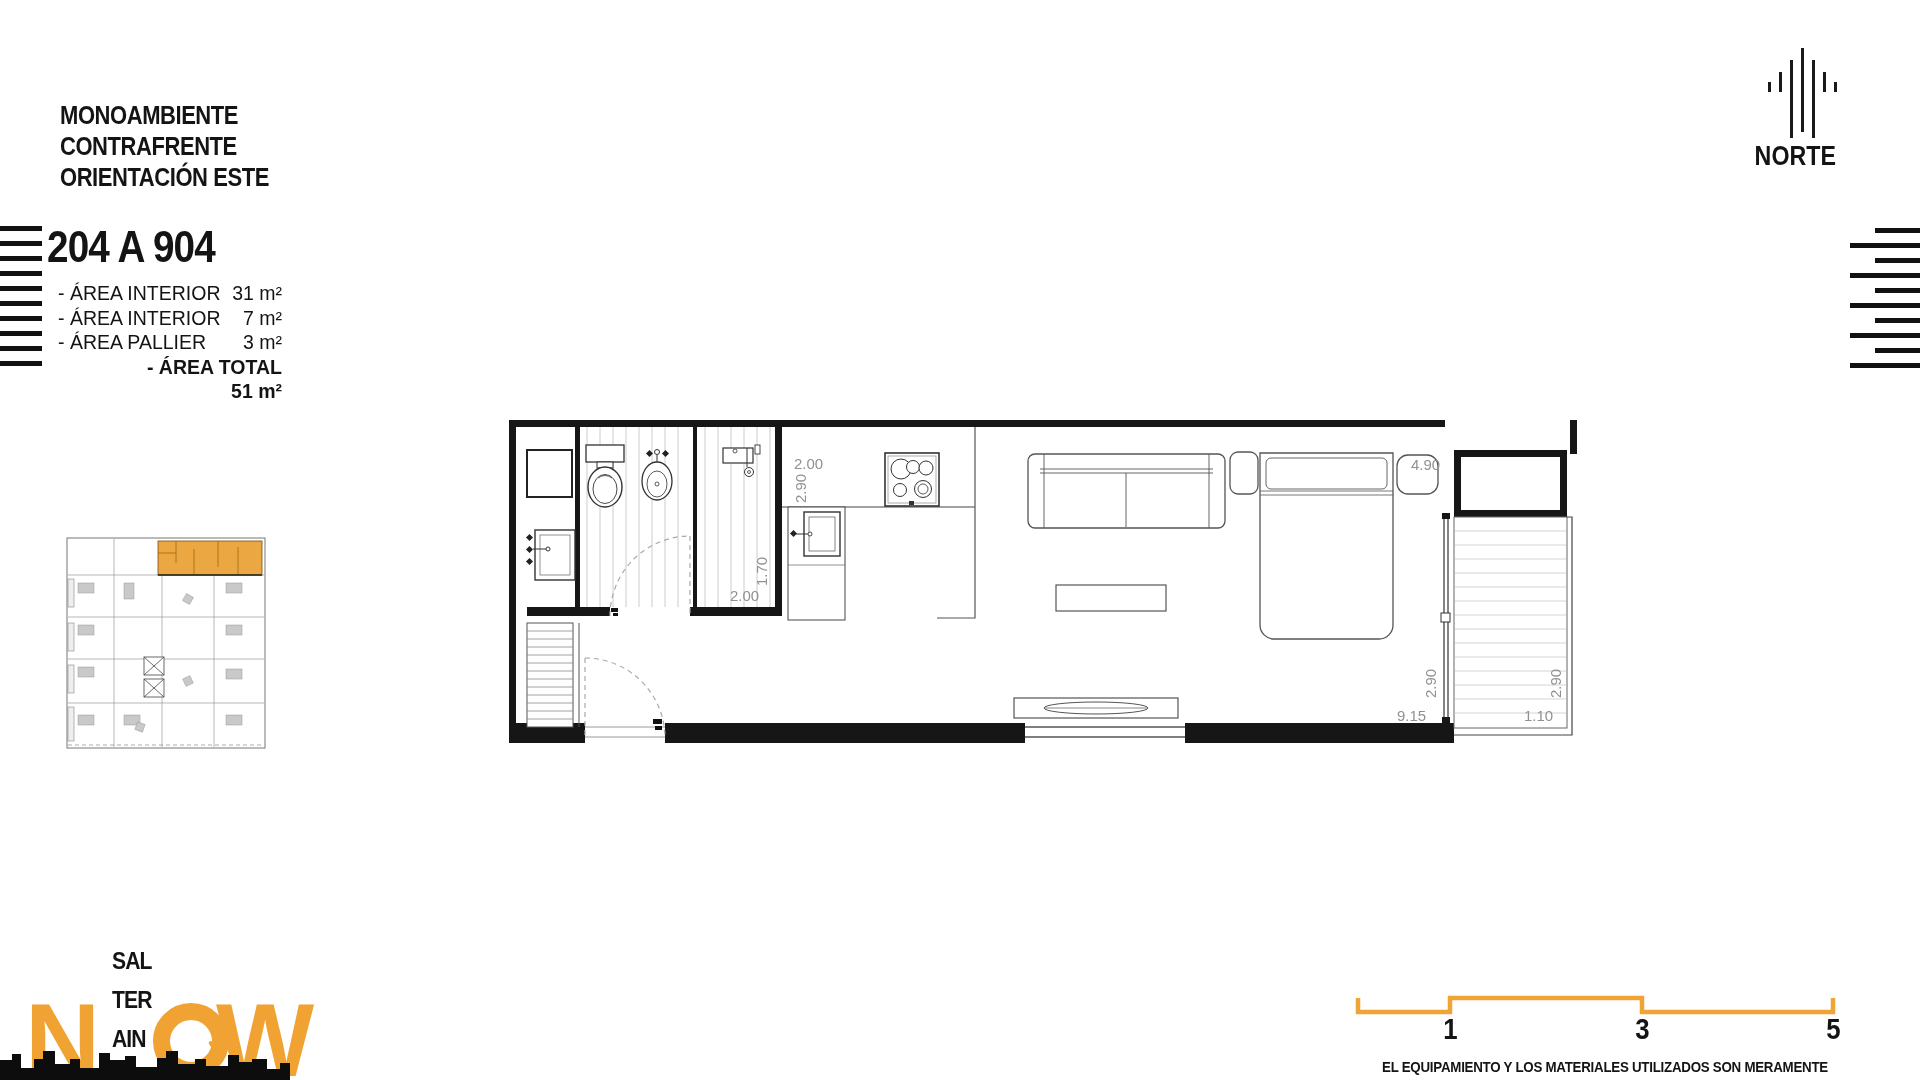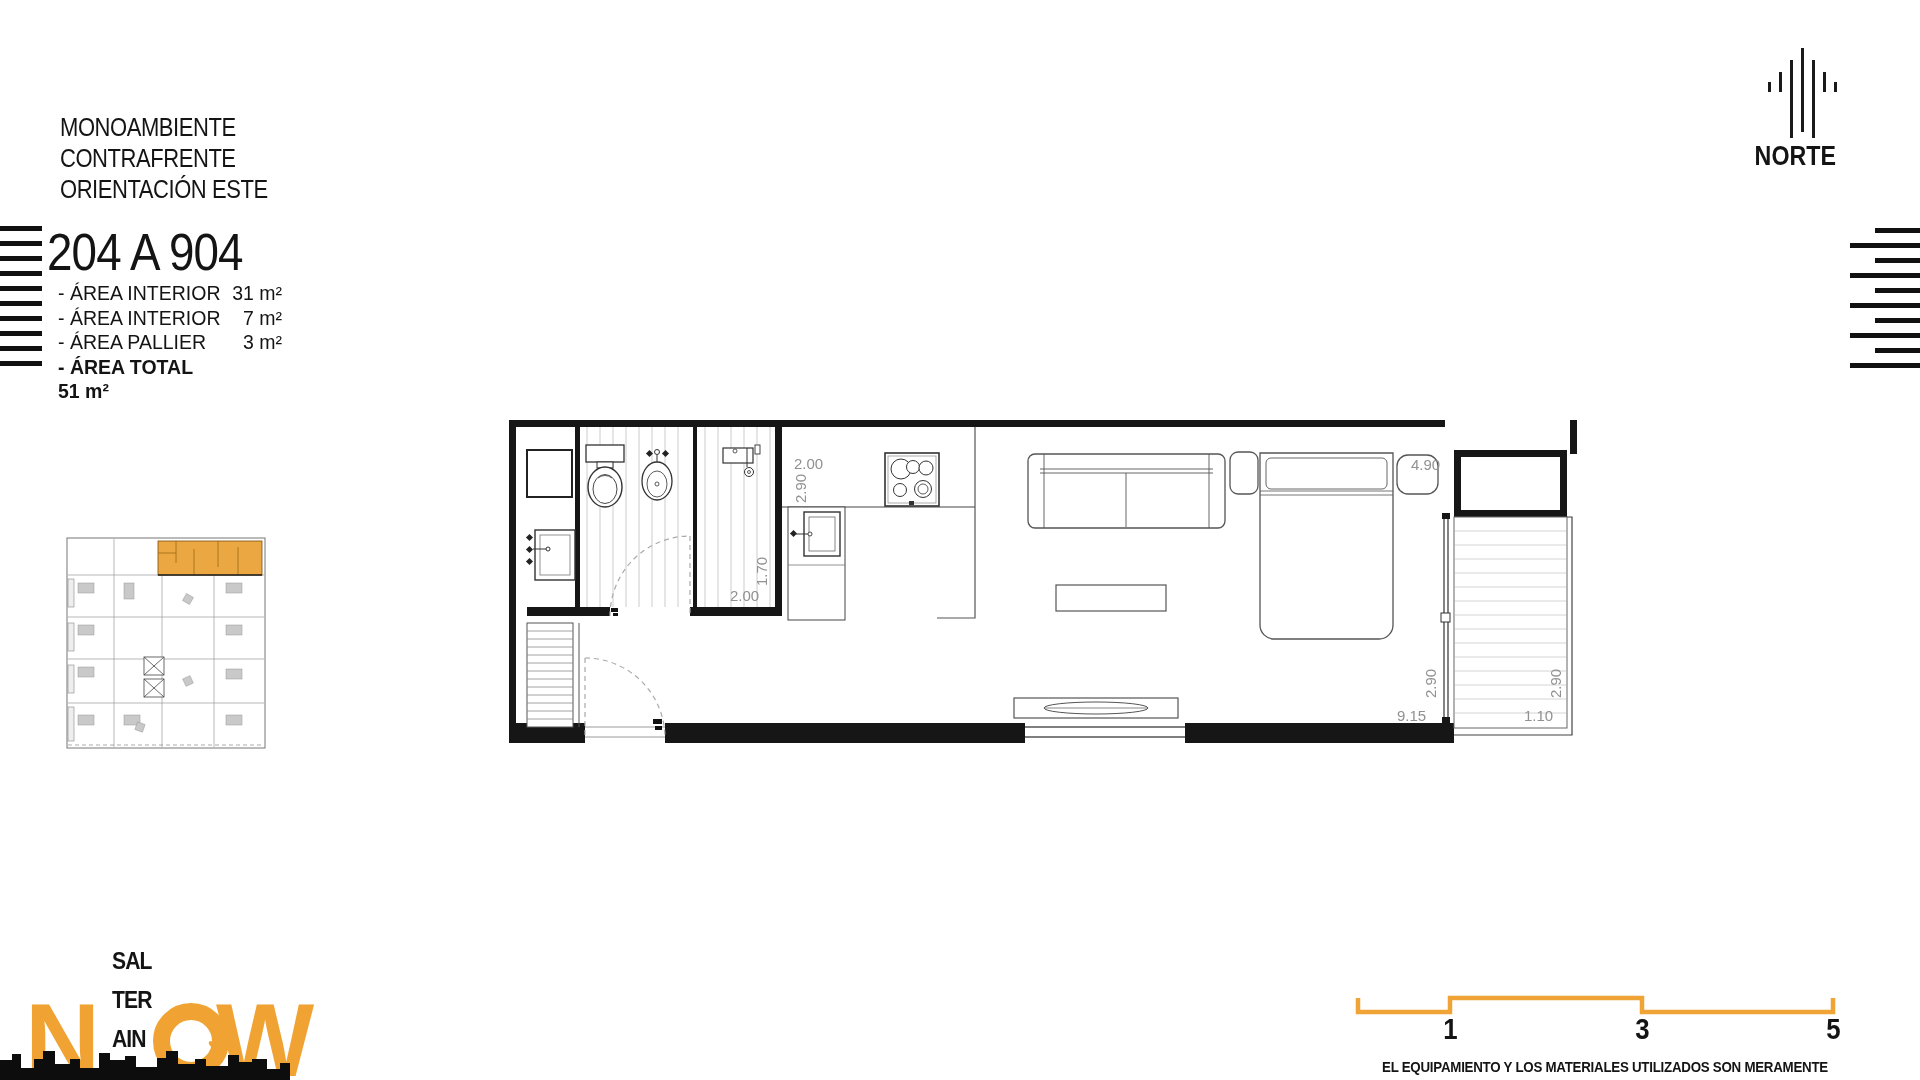--- a/index.html
+++ b/index.html
@@ -3,24 +3,24 @@
 <meta charset="utf-8">
 <style>
   html,body{margin:0;padding:0;background:#ffffff;}
   #canvas{position:relative;width:1920px;height:1080px;background:#ffffff;overflow:hidden;
           font-family:"Liberation Sans",sans-serif;color:#141414;}
   .abs{position:absolute;}
   .cx{display:inline-block;transform:scaleX(.88);transform-origin:0 50%;}
   .cxc{display:inline-block;transform:scaleX(.86);transform-origin:50% 50%;}
 
   
-  #type-block{left:60px;top:112px;font-size:25px;font-weight:400;line-height:31px;letter-spacing:-.5px;}
-  #unit-title{left:47px;top:222px;font-size:52px;font-weight:400;letter-spacing:-1px;}
+  #type-block{left:60px;top:100px;font-size:25px;font-weight:700;line-height:31px;letter-spacing:-.5px;}
+  #unit-title{left:47px;top:222px;font-size:44px;font-weight:700;letter-spacing:-1px;}
   #area-list{left:58px;top:281px;width:224px;font-size:19.5px;line-height:24.6px;}
-  .area-row{display:flex;justify-content:space-between;}
+  .area-row{display:flex;justify-content:space-between;text-align:right;}
   .area-row.total{font-weight:800;flex-direction:column;}
 
   
   .hbar{position:absolute;height:5px;background:#111;}
   
   .nbar{position:absolute;width:3px;background:#1a1a1a;}
   #norte-label{left:1748px;top:141px;width:108px;font-size:27px;font-weight:800;}
 
   
   #logo-sal{left:112px;top:941px;font-size:24px;font-weight:800;line-height:39px;letter-spacing:-1px;z-index:4;}

